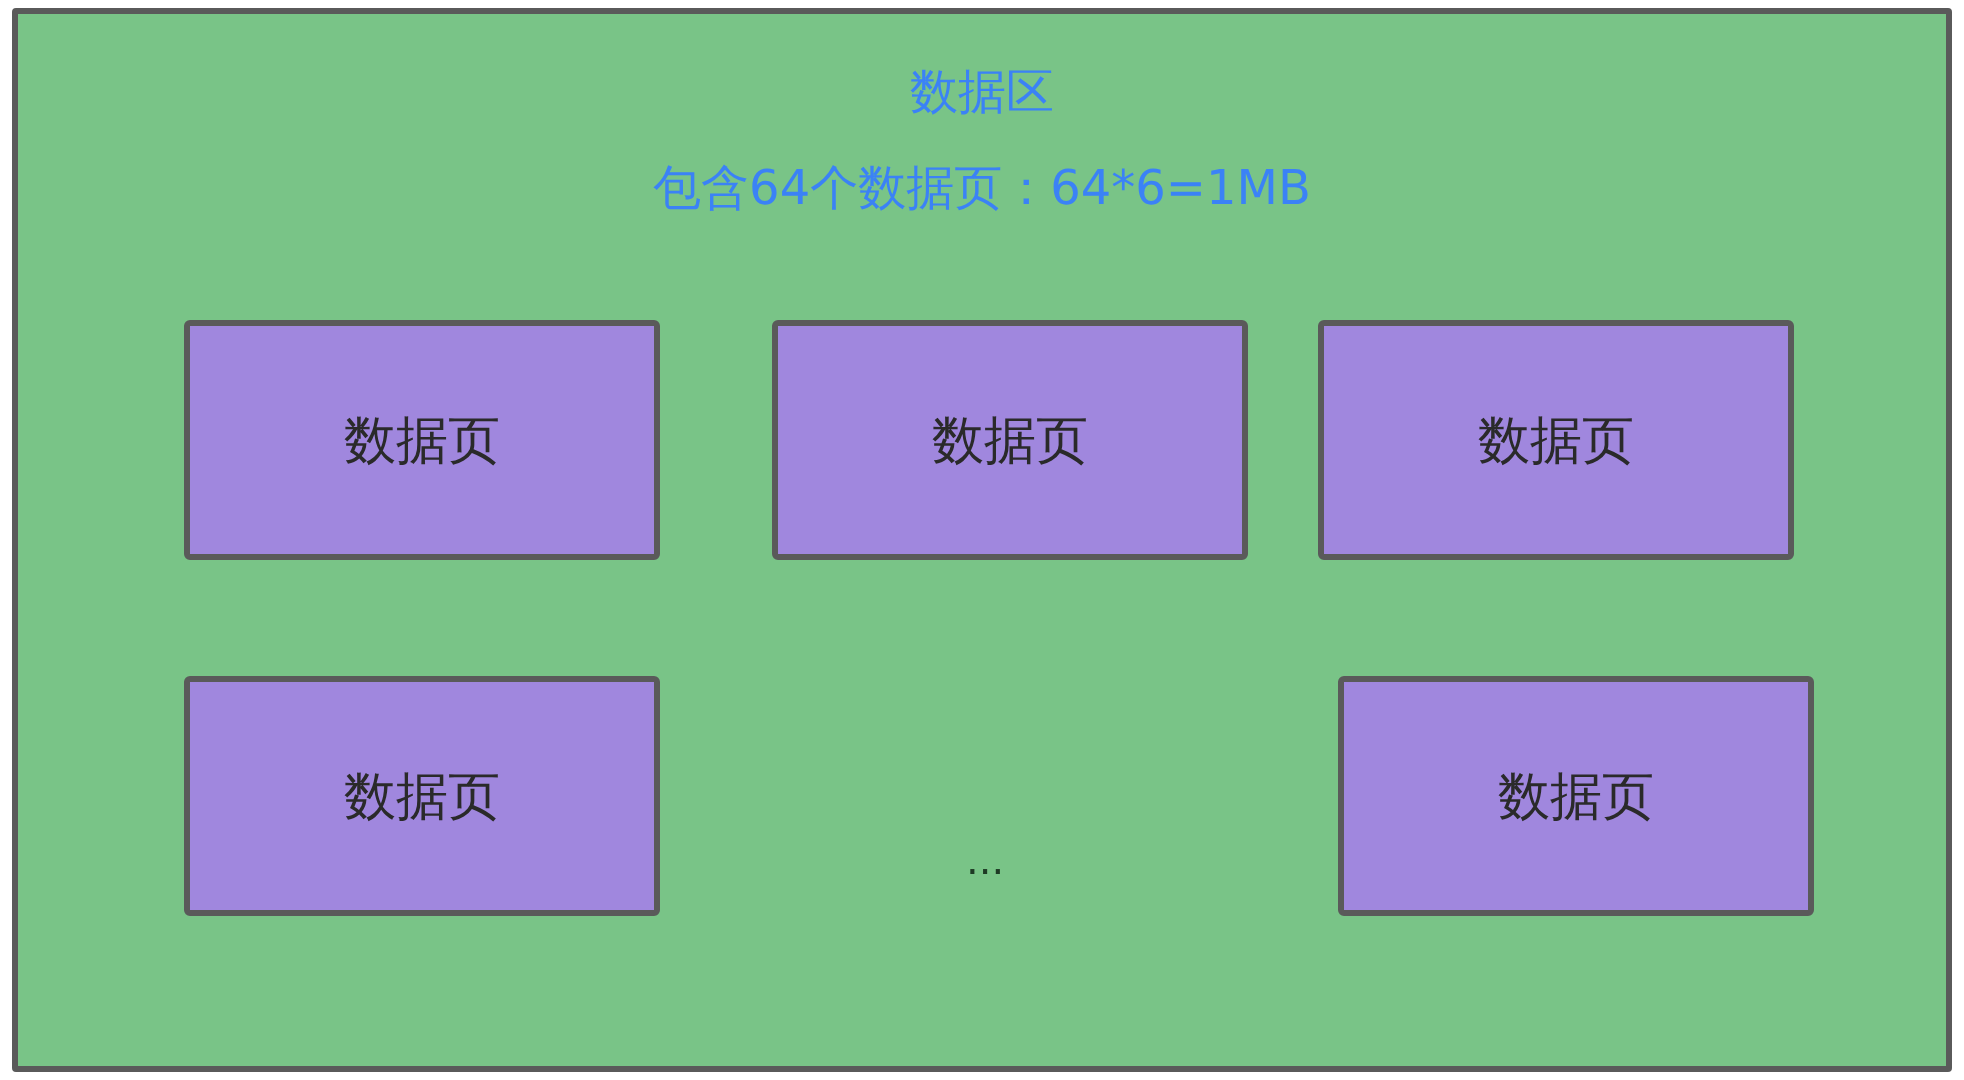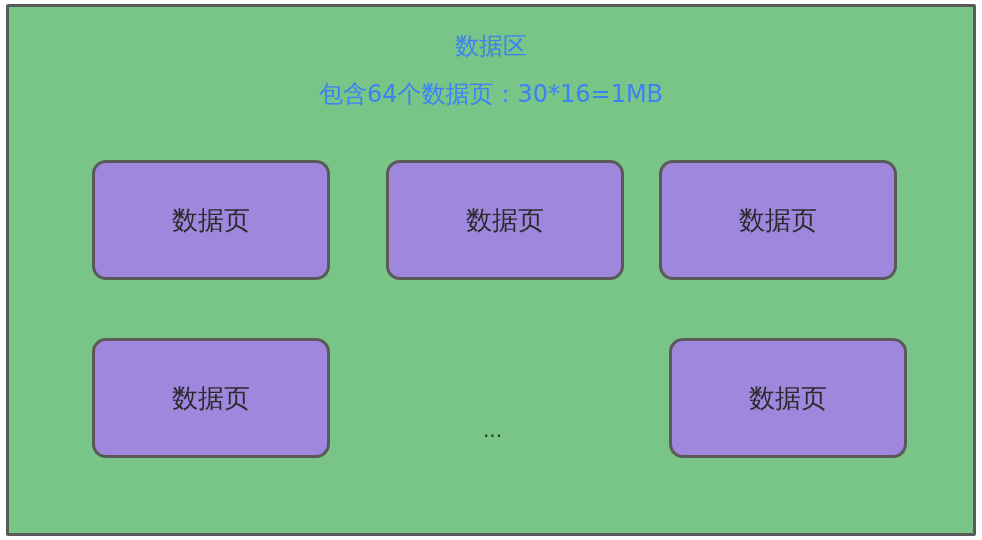--- a/index.html
+++ b/index.html
@@ -1,27 +1,27 @@
 <!DOCTYPE html>
 <html><head>
 <meta charset="utf-8">
 <style>
   html,body{margin:0;padding:0;background:#fff;}
   body{width:982px;height:540px;position:relative;overflow:hidden;font-family:"DejaVu Sans",sans-serif;}
   .outer{position:absolute;left:6px;top:4px;width:964px;height:526px;background:#79c487;border:3px solid #5a5a5a;border-radius:2px;}
   .title{position:absolute;left:0;width:982px;text-align:center;color:#3b82f6;font-size:24px;}
-  .page{position:absolute;width:232px;height:114px;background:#a087de;border:3px solid #5a5a5a;border-radius:14px;display:flex;align-items:center;justify-content:center;color:#2a2a2a;font-size:26px;}
+  .page{position:absolute;width:232px;height:114px;background:#a087de;border:3px solid #5a5a5a;border-radius:3px;display:flex;align-items:center;justify-content:center;color:#2a2a2a;font-size:26px;}
   .dots{position:absolute;left:483px;top:418px;color:#1e3a24;font-size:20px;}
 </style>
 </head>
 <body>
 
 <div class="outer"></div>
 <div class="title" style="top:30px;">数据区</div>
-<div class="title" style="top:78px;">包含64个数据页：30*16=1MB</div>
+<div class="title" style="top:78px;">包含64个数据页：64*6=1MB</div>
 
 <div class="page" style="left:92px;top:160px;">数据页</div>
 <div class="page" style="left:386px;top:160px;">数据页</div>
 <div class="page" style="left:659px;top:160px;">数据页</div>
 <div class="page" style="left:92px;top:338px;">数据页</div>
 <div class="page" style="left:669px;top:338px;">数据页</div>
 
 <div class="dots">...</div>
 
 </body></html>

